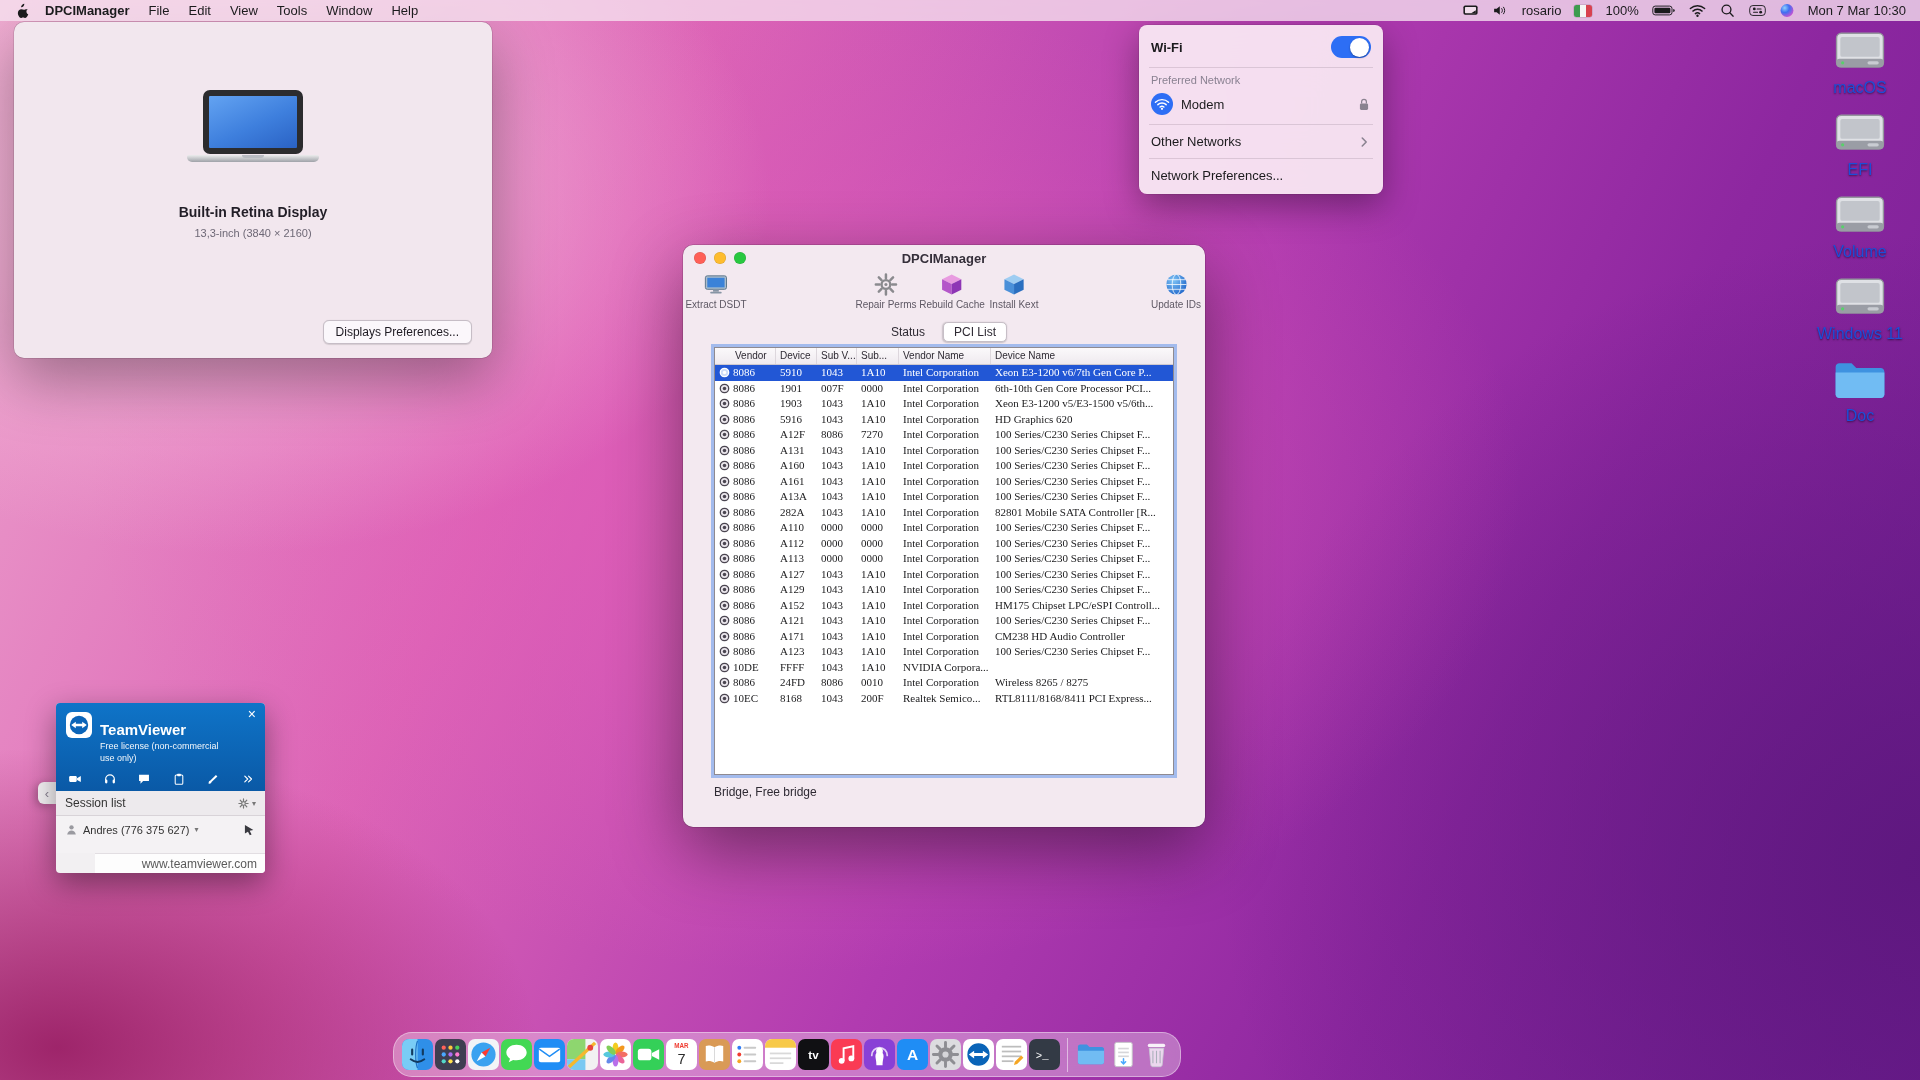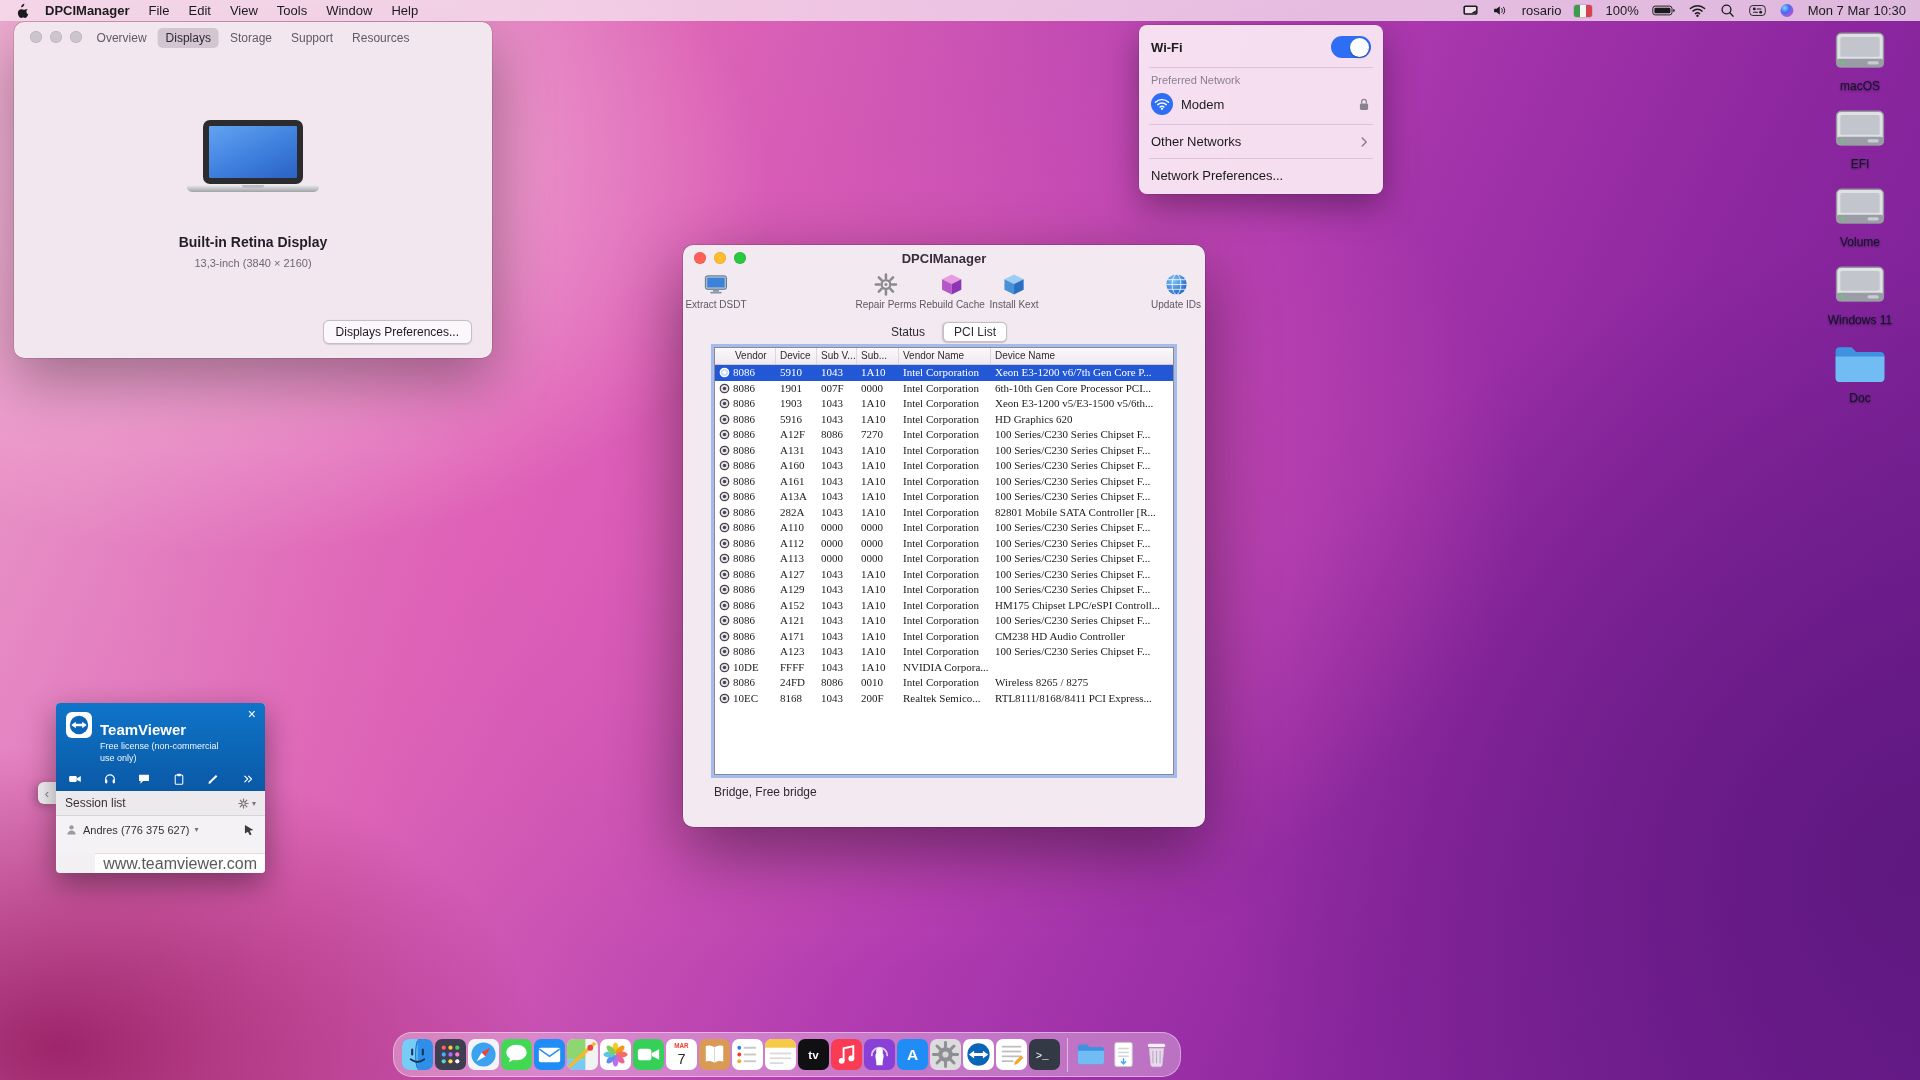--- a/index.html
+++ b/index.html
@@ -110,30 +110,30 @@
   .tv-session{height:25px;display:flex;align-items:center;padding:0 9px;font-size:12px;color:#333;
     background:#edeaed;border-bottom:1px solid #d8d3d8;flex:none;}
   .tv-session .right{margin-left:auto;display:flex;align-items:center;gap:2px;}
   .tv-gear{width:13px;height:13px;}
   .tv-caret{font-size:8px;color:#777;}
   .tv-partner{height:27px;display:flex;align-items:center;gap:5px;padding:0 9px;font-size:11px;color:#333;background:#f4f2f4;flex:none;text-align:center;}
   .tv-person{width:13px;height:13px;}
   .tv-connect{width:14px;height:14px;margin-left:auto;}
   .tv-mid{flex:1;background:#f4f2f4;}
   .tv-footer{height:20px;background:#fdfdfd;display:flex;align-items:center;justify-content:flex-end;
-    padding:0 8px;font-size:16px;color:#5a5a5a;flex:none;border-top:1px solid #e2dee2;margin-left:39px;}
+    padding:0 8px;font-size:12px;color:#5a5a5a;flex:none;border-top:1px solid #e2dee2;margin-left:39px;}
   .tv-handle{position:absolute;left:38px;top:782px;width:18px;height:22px;background:#f4f1f4;
     border-radius:6px 0 0 6px;box-shadow:-3px 2px 8px rgba(0,0,0,.25);display:flex;align-items:center;
     justify-content:center;color:#8a8292;font-size:13px;}
 
   
   .desktop-icons{position:absolute;top:28px;right:8px;width:104px;display:flex;flex-direction:column;gap:13px;align-items:center;}
   .dicon{display:flex;flex-direction:column;align-items:center;gap:1px;width:100%;}
   .dicon-img{width:60px;height:50px;}
-  .dicon-label{font-size:12px;color:#0f172a;text-shadow:0 1px 2px rgba(0,0,0,.55);text-align:center;}
+  .dicon-label{font-size:16px;color:#1d4ed8;text-shadow:0 1px 2px rgba(0,0,0,.55);text-align:center;}
 
   
   .dock{position:absolute;left:393px;bottom:3px;height:45px;display:flex;align-items:center;gap:2px;
     padding:0 8px;background:rgba(252,240,250,.35);border:.5px solid rgba(255,255,255,.4);
     border-radius:19px;backdrop-filter:blur(25px);}
   .dock-item{width:31px;height:31px;border-radius:7px;overflow:hidden;flex:none;}
   .dock-item.nobg{border-radius:0;}
   .dock-divider{width:1px;height:34px;background:rgba(255,255,255,.5);margin:0 5px;flex:none;}
 </style>
 </head>
@@ -259,34 +259,20 @@
         </svg>
       </span>
   </div>
   <div class="wifi-sep"></div>
   <div class="wifi-row">
     <span>Network Preferences...</span>
   </div>
 </div>
 
 <div class="displays-win">
-  <div class="dw-top">
-    <div class="lights">
-      <span class="light inactive"></span>
-      <span class="light inactive"></span>
-      <span class="light inactive"></span>
-    </div>
-    <div class="dw-tabs" id="dw-tabs">
-        <div class="dw-tab">Overview</div>
-        <div class="dw-tab active">Displays</div>
-        <div class="dw-tab">Storage</div>
-        <div class="dw-tab">Support</div>
-        <div class="dw-tab">Resources</div>
-      </div>
-  </div>
   <div class="laptop">
     <div class="laptop-screen"></div>
     <div class="laptop-base"></div>
   </div>
   <div class="dw-name">Built-in Retina Display</div>
   <div class="dw-spec">13,3-inch (3840 × 2160)</div>
   <button class="dw-btn">Displays Preferences...</button>
 </div>
 
 <div class="dpci-win">

